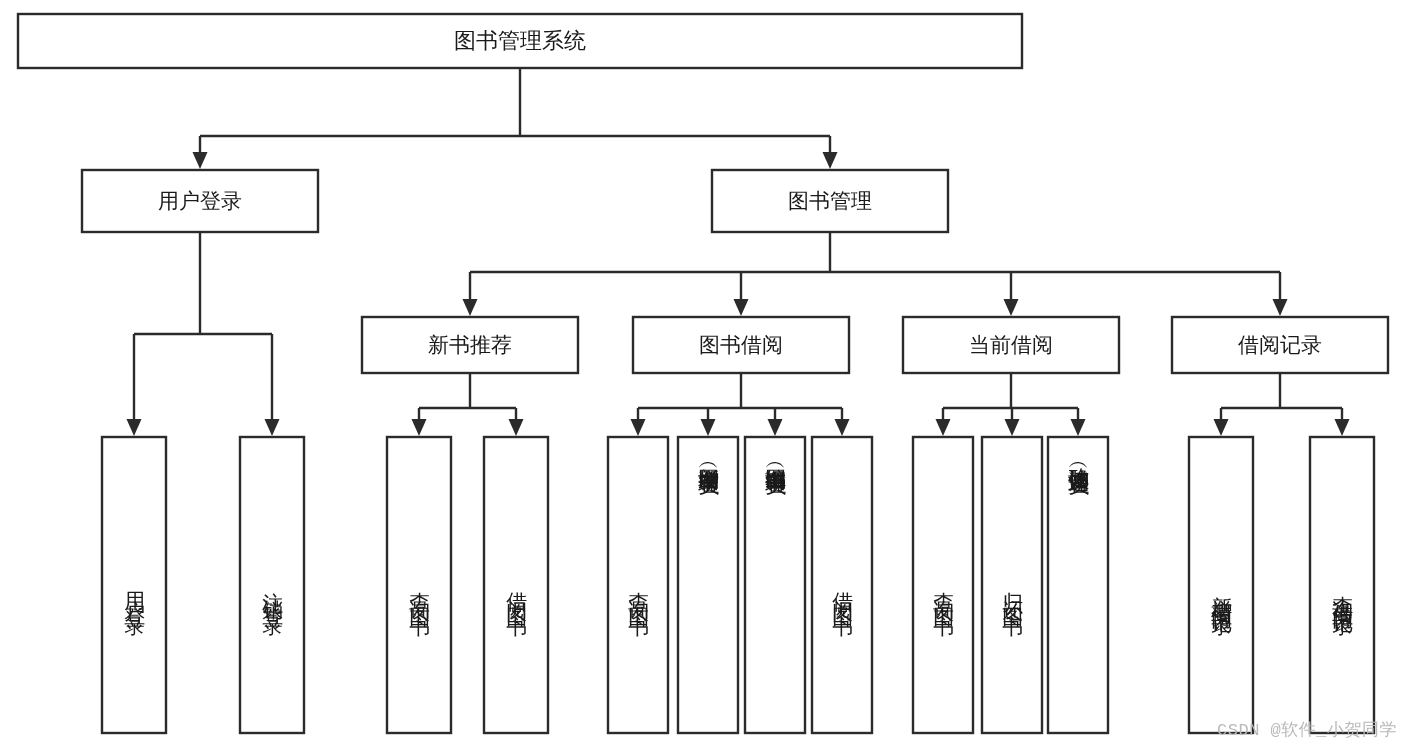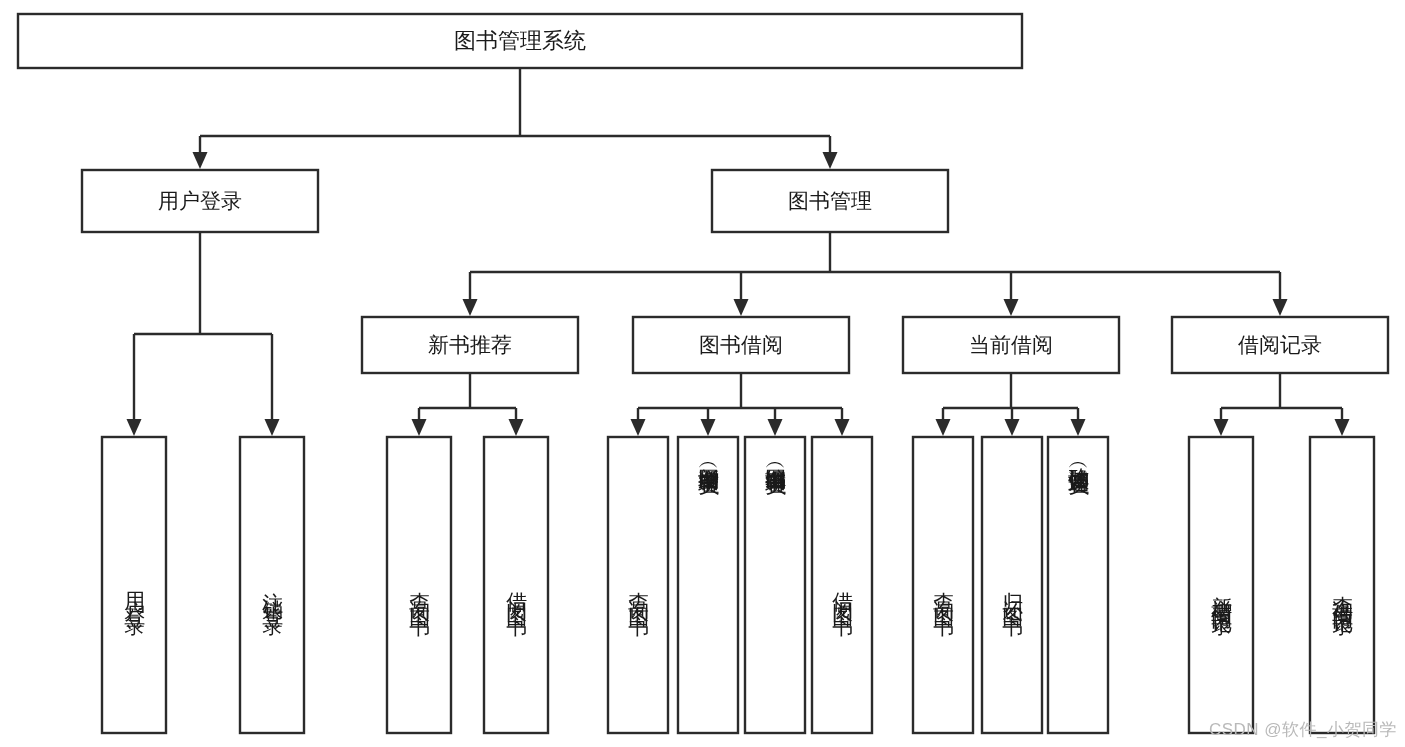--- a/index.html
+++ b/index.html
@@ -71,21 +71,21 @@
     font-size: 21px;
     line-height: 1.02;
     letter-spacing: 3px;
     color: #1a1a1a;
     white-space: nowrap;
   }
   .watermark {
     position: absolute;
     right: 8px;
     bottom: 6px;
-    font-family: Liberation Sans, sans-serif;
+    font-family: Liberation Mono, monospace;
     font-size: 17px;
     color: #b9b9b9;
     letter-spacing: 0.5px;
     white-space: nowrap;
   }
 </style>
 </head>
 <body>
 
 <div id="diagram-root">

